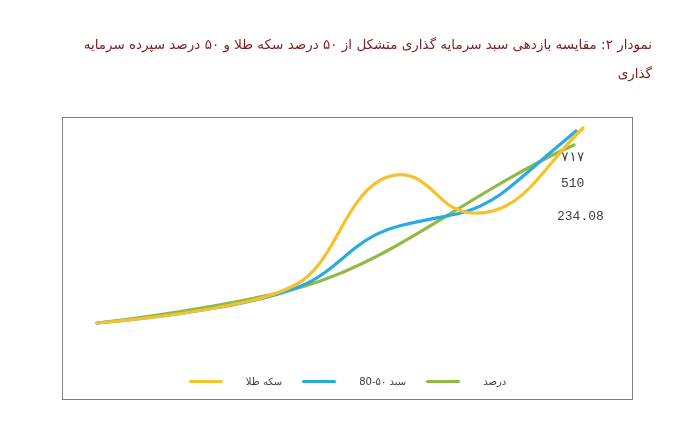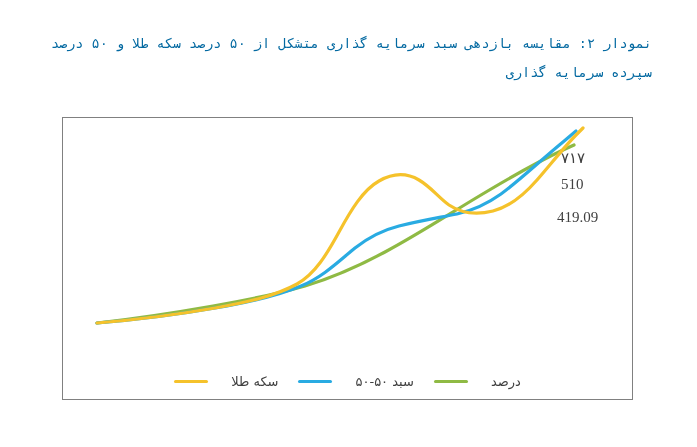--- a/index.html
+++ b/index.html
@@ -54,22 +54,22 @@
   }
   .series-line {
     fill: none;
     stroke-width: 3.2;
     stroke-linecap: round;
     stroke-linejoin: round;
   }
   .end-label {
     position: absolute;
     color: #404040;
-    font-family: Liberation Serif, serif;
-    font-size: 15px;
+    font-family: Liberation Mono, monospace;
+    font-size: 13px;
     direction: rtl;
     white-space: nowrap;
   }
   #label-gold  { left: 561px; top: 149px; }
   #label-basket{ left: 561px; top: 176px; }
   #label-bank  { left: 557px; top: 209px; }
 
   #legend {
     position: absolute;
     left: 62px;
@@ -92,63 +92,63 @@
   }
   .legend-swatch {
     display: block;
     width: 34px;
     height: 3px;
     border-radius: 2px;
   }
   .legend-label {
     color: #404040;
     font-family: "DejaVu Sans", sans-serif;
-    font-size: 13px;
+    font-size: 10px;
     direction: rtl;
     white-space: nowrap;
     margin-left: 18px;
   }
 </style>
 </head>
 <body style="background: rgb(255, 255, 255);">
 
 <div id="figure">
 
-  <div id="chart-title" style="color: #0369a1; font-family: Liberation Mono, monospace;">نمودار ۲: مقایسه بازدهی سبد سرمایه گذاری متشکل از ۵۰ درصد سکه طلا و ۵۰ درصد سپرده سرمایه گذاری</div>
+  <div id="chart-title" style="color: #7f1d1d;">نمودار ۲: مقایسه بازدهی سبد سرمایه گذاری متشکل از ۵۰ درصد سکه طلا و ۵۰ درصد سپرده سرمایه گذاری</div>
 
   <div id="plot-frame" style="border-color: rgb(128, 128, 128);"></div>
 
   <svg id="plot-svg" viewBox="0 0 569 281" preserveAspectRatio="none">
     <path id="line-bank" class="series-line" stroke="#8fba44" d="M 34,205 C 70,201 110,195 150,188 C 190,181 214,176 242,168
              C 272,159 296,148 322,134 C 352,118 380,100 408,83
              C 436,66 470,46 500,32 L 511,27"></path>
     <path id="line-basket" class="series-line" stroke="#29abe2" d="M 34,205 C 70,202 112,197 152,190 C 188,184 214,178 238,168
              C 260,159 276,143 292,130 C 306,119 320,112 336,108
              C 356,103 374,100 394,96 C 412,92 424,86 438,76
              C 456,63 478,42 500,24 L 513,13"></path>
     <path id="line-gold" class="series-line" stroke="#f5c22b" d="M 34,205 C 70,202 112,197 152,190 C 186,184 212,178 234,166
              C 252,156 264,136 276,114 C 288,92 300,72 316,63
              C 330,55 344,55 356,62 C 368,69 376,80 386,87
              C 398,95 414,97 430,93 C 446,89 460,78 474,62
              C 488,46 502,28 514,16 L 520,10"></path>
   </svg>
 
   <span class="end-label" id="label-gold">۷۱۷</span>
   <span class="end-label" id="label-basket">510</span>
-  <span class="end-label" id="label-bank">419.09</span>
+  <span class="end-label" id="label-bank">234.08</span>
 
   <div id="legend">
 
     <div class="legend-item">
       <span class="legend-label">سکه طلا</span>
       <span class="legend-swatch" style="background:#f5c22b"></span>
     </div>
 
     <div class="legend-item">
-      <span class="legend-label">سبد ۵۰-۵۰</span>
+      <span class="legend-label">سبد ۵۰-80</span>
       <span class="legend-swatch" style="background:#29abe2"></span>
     </div>
 
     <div class="legend-item">
       <span class="legend-label">درصد</span>
       <span class="legend-swatch" style="background:#8fba44"></span>
     </div>
 
   </div>
 

